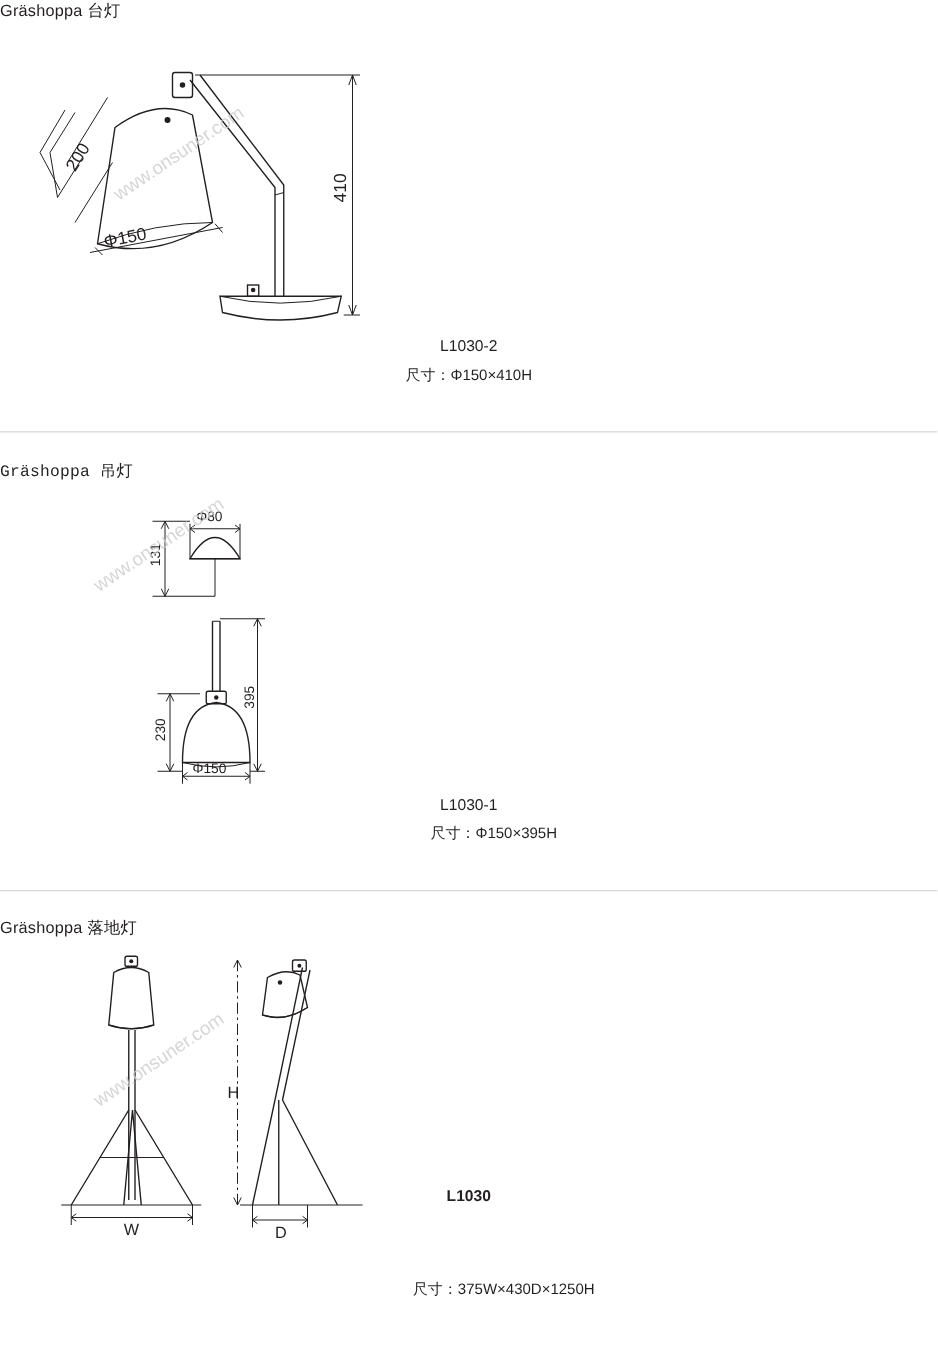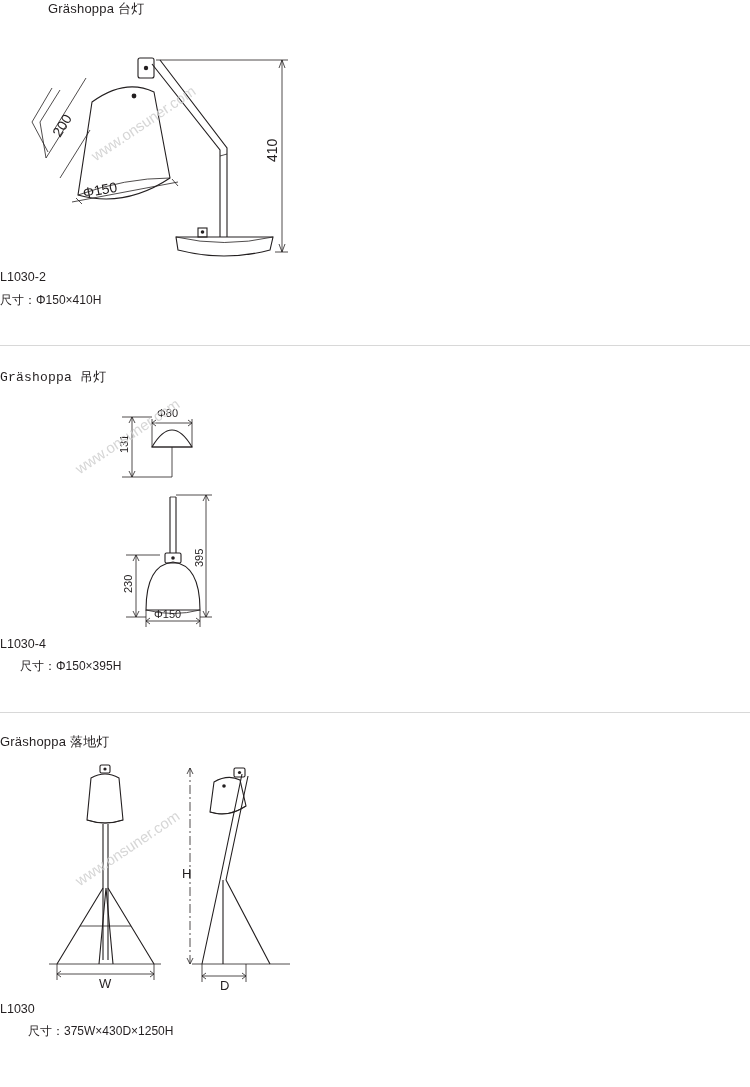--- a/index.html
+++ b/index.html
@@ -34,21 +34,21 @@
   .divider {
     position: absolute;
     left: 0;
     width: 750px;
     height: 1px;
     background: #d8d8d8;
   }
   .caption {
     position: absolute;
     width: 750px;
-    text-align: left;
+    text-align: center;
     font-size: 12.5px;
     color: #231f20;
   }
   .caption.small {
     font-size: 12px;
   }
   .fig {
     position: absolute;
   }
   .wm {
@@ -74,21 +74,21 @@
   .thin { stroke-width: 0.8; }
   .med { stroke-width: 1.1; }
   .fill-dark { fill: #231f20; }
 </style>
 </head>
 <body>
 
 <div class="page">
 
   <div class="section">
-    <div class="section-title" style="left:0px; top:0px;padding-left:48px;">Gräshoppa 台灯</div>
+    <div class="section-title" style="left:0px; top:0px;">Gräshoppa 台灯</div>
 
     <div class="fig" style="left:30px; top:30px;">
       <svg width="290" height="240" viewBox="0 0 290 240">
 
         <path class="ln med" d="M 48 165 L 62 72 Q 95 48 124 62 L 140 148 Q 95 178 48 165 Z" fill="#ffffff"></path>
 
         <path class="ln thin" d="M 48 165 Q 95 148 140 148"></path>
 
         <rect class="ln med" x="108" y="28" width="16" height="20" rx="2" fill="#ffffff"></rect>
         <circle class="fill-dark" cx="116" cy="38" r="2.2"></circle>
@@ -177,21 +177,21 @@
 
         <path class="ln thin" d="M 116 90 L 152 90 M 140 212 L 152 212"></path>
         <path class="ln thin" d="M 146 90 L 146 212"></path>
         <path class="ln thin" d="M 143 96 L 146 90 L 149 96 M 143 206 L 146 212 L 149 206"></path>
         <text class="dim-text small" x="143" y="162" transform="rotate(-90 143 162)">395</text>
       </svg>
     </div>
 
     <div class="wm" style="left:72px; top:463px;">www.onsuner.com</div>
 
-    <div class="caption" style="top:637px;">L1030-4</div>
+    <div class="caption" style="top:637px;">L1030-1</div>
     <div class="caption small" style="top:658px;margin-left:20px;">尺寸：Φ150×395H</div>
 
     <div class="divider" style="top:712px;"></div>
   </div>
 
   <div class="section">
     <div class="section-title" style="left:0px; top:733px;text-align:right;">Gräshoppa 落地灯</div>
 
     <div class="fig" style="left:35px; top:760px;">
       <svg width="140" height="230" viewBox="0 0 140 230">
@@ -240,17 +240,17 @@
 
         <path class="ln thin" d="M 22 204 L 22 222 M 66 204 L 66 222"></path>
         <path class="ln thin" d="M 22 216 L 66 216"></path>
         <path class="ln thin" d="M 26 213 L 22 216 L 26 219 M 62 213 L 66 216 L 62 219"></path>
         <text class="dim-text" x="40" y="230">D</text>
       </svg>
     </div>
 
     <div class="wm" style="left:72px; top:875px;">www.onsuner.com</div>
 
-    <div class="caption" style="top:1002px;">L1030</div>
+    <div class="caption" style="top:950px;font-weight:bold;">L1030</div>
     <div class="caption small" style="top:1023px;margin-left:28px;">尺寸：375W×430D×1250H</div>
   </div>
 
 </div>
 
 </body></html>

